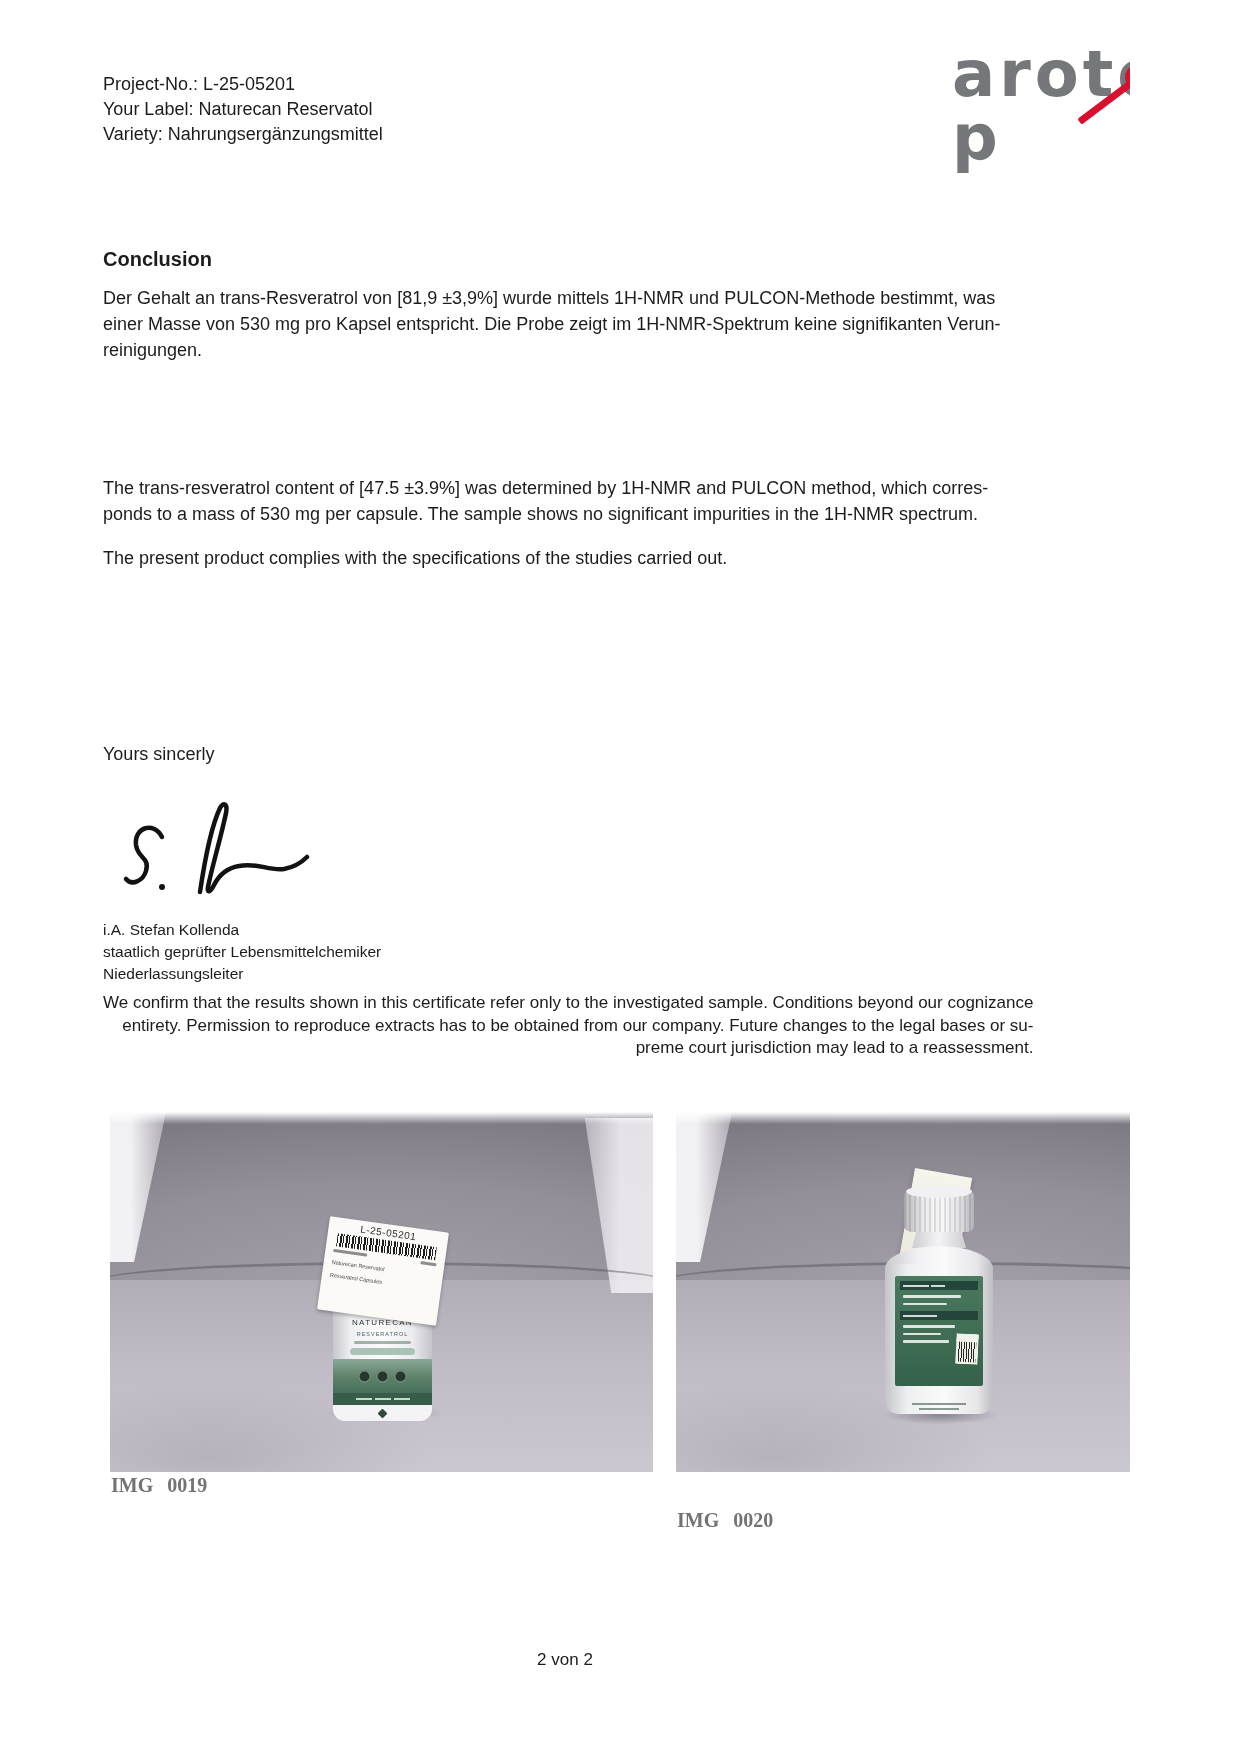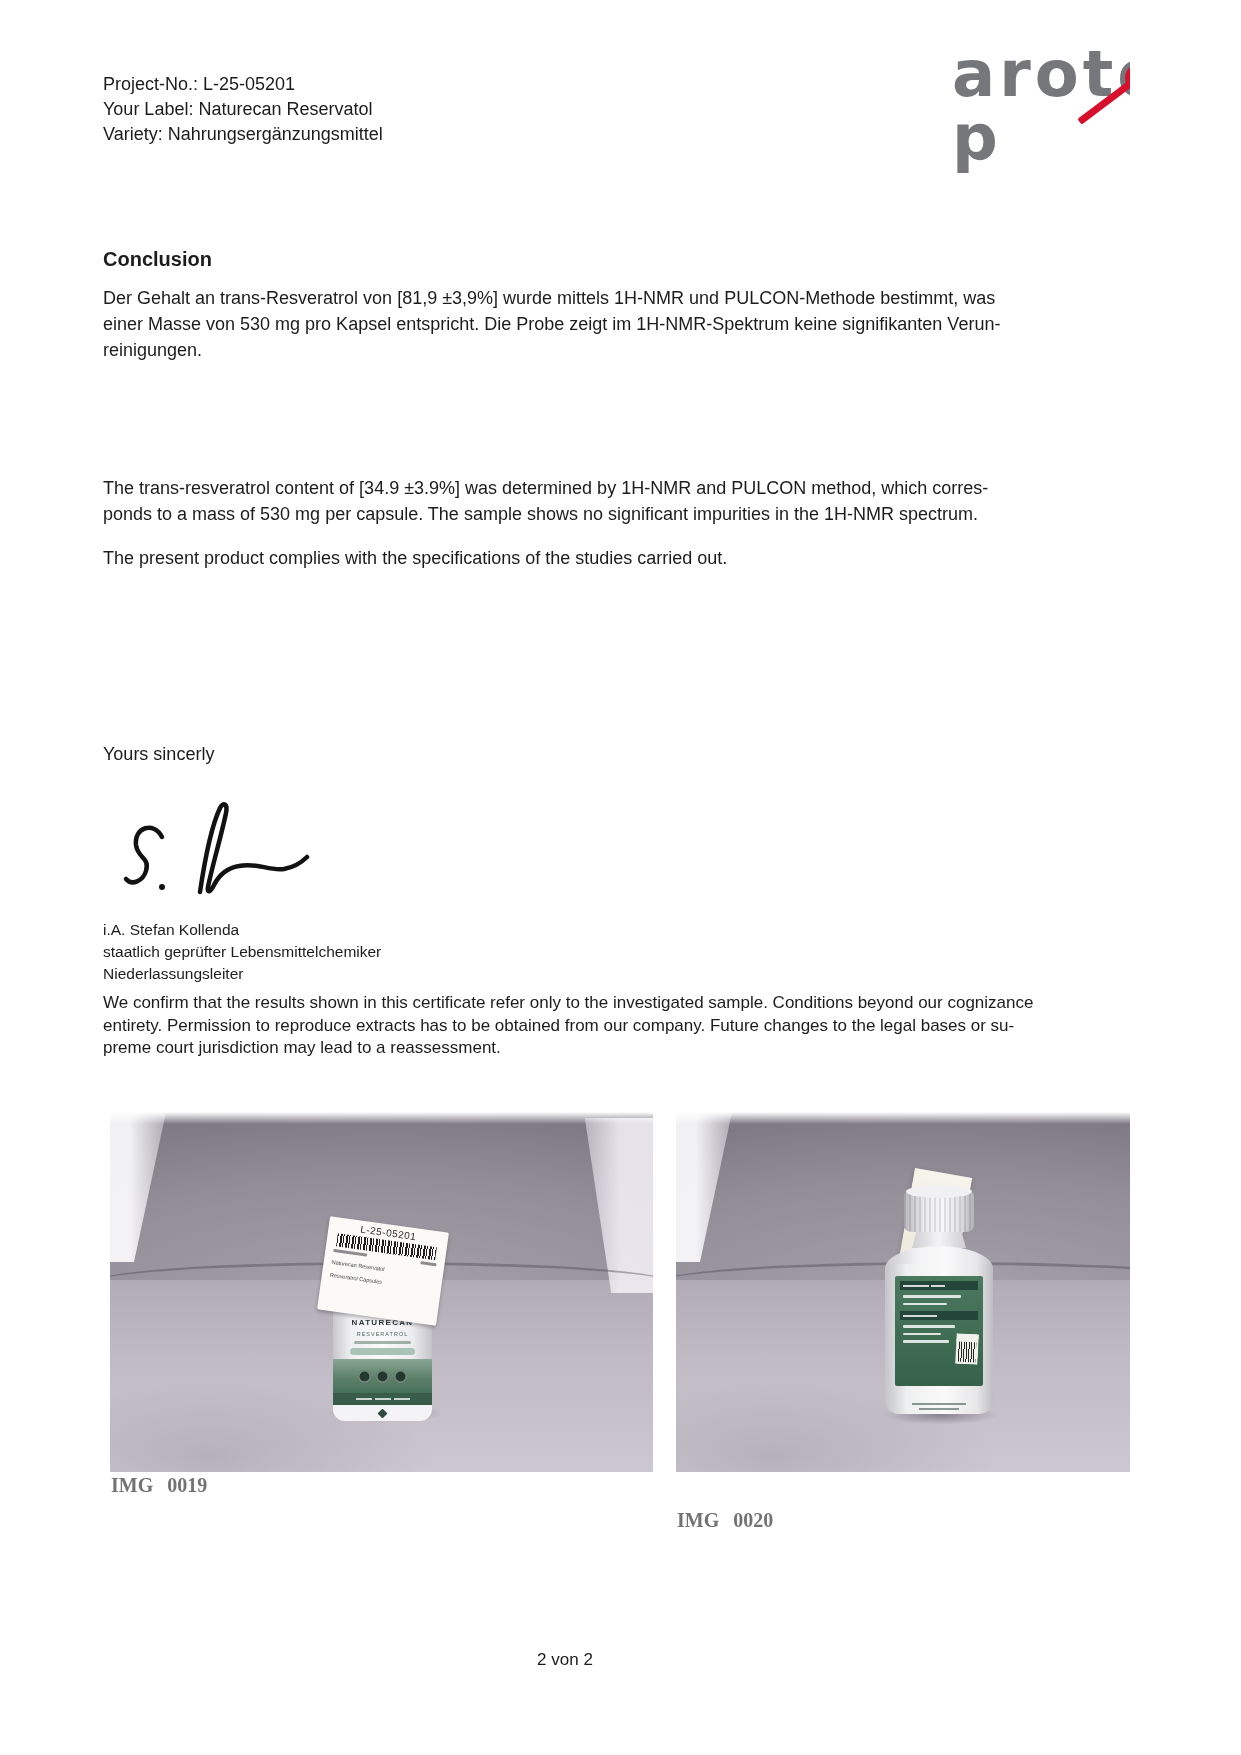--- a/index.html
+++ b/index.html
@@ -31,21 +31,21 @@
 
   
   .h-conclusion { left:103px; top:248px; font-size:20px; font-weight:bold; }
   .para { left:103px; font-size:18px; line-height:26px; }
   .p-de1 { top:285px; }
   .p-de2 { top:389px; }
   .p-en1 { top:475px; }
   .p-en2 { top:545px; }
   .p-yours { top:741px; }
   .name-block { left:103px; top:919px; font-size:15.5px; line-height:22px; }
-  .disclaimer { left:103px; top:992px; font-size:17px; line-height:22.5px; }
+  .disclaimer { left:103px; top:992px; font-size:17px; line-height:22.5px;text-align:right; }
 
   
   .sig { left:116px; top:793px; }
 
   
   .photo {
     top:1112px; height:360px; overflow:hidden;
     background:
       radial-gradient(60% 30% at 18% 96%, rgba(90,84,95,0.18), rgba(90,84,95,0) 70%),
       linear-gradient(180deg, #9a96a0 0%, #aba6b0 38%, #bfbac4 68%, #ccc8d1 100%);
@@ -77,21 +77,21 @@
     background:radial-gradient(50% 50% at 50% 50%, rgba(55,50,62,0.42), rgba(55,50,62,0) 72%);
   }
 
   
   .bottle1 { position:absolute; left:223px; top:112px; width:99px; height:192px; }
   .b1-body {
     position:absolute; left:0; top:58px; width:99px; height:134px;
     border-radius:10px 10px 13px 13px;
     background:linear-gradient(90deg,#c7c7cc 0%, #f0f0f3 18%, #fbfbfc 50%, #ededf0 80%, #c3c3c9 100%);
   }
-  .b1-brand { margin-top:36px; text-align:center; font-size:8px; font-weight:bold;
+  .b1-brand { margin-top:36px; text-align:center; font-size:8px; font-weight:normal;
     letter-spacing:1.3px; color:#2f3736; }
   .b1-product { margin-top:4px; text-align:center; font-size:5.5px;
     letter-spacing:1px; color:#4a665a; }
   .b1-subbar { width:58%; height:3px; background:rgba(92,122,106,0.55);
     border-radius:2px; margin:4px auto 0; }
   .b1-pill { width:66%; height:7px; background:#a9c4b6; border-radius:4px; margin:4px auto 0; }
   .b1-green {
     margin-top:4px; height:34px;
     background:linear-gradient(180deg,#8aa795 0%, #5d8169 55%, #46705a 100%);
     display:flex; align-items:center; justify-content:center; gap:5px;
@@ -180,21 +180,21 @@
     <span class="logo-text"><span>arot</span><span class="logo-o"><span>o</span><span class="logo-dot"></span><span class="logo-slash"></span></span><span>p</span></span>
   </div>
 
   <div class="abs h-conclusion">Conclusion</div>
   <div class="abs para p-de1 nowrap">
       <div>Der Gehalt an trans-Resveratrol von [81,9 ±3,9%] wurde mittels 1H-NMR und PULCON-Methode bestimmt, was</div>
       <div>einer Masse von 530 mg pro Kapsel entspricht. Die Probe zeigt im 1H-NMR-Spektrum keine signifikanten Verun-</div>
       <div>reinigungen.</div>
     </div>
   <div class="abs para p-en1 nowrap">
-      <div>The trans-resveratrol content of [34.9 ±3.9%] was determined by 1H-NMR and PULCON method, which corres-</div>
+      <div>The trans-resveratrol content of [47.5 ±3.9%] was determined by 1H-NMR and PULCON method, which corres-</div>
       <div>ponds to a mass of 530 mg per capsule. The sample shows no significant impurities in the 1H-NMR spectrum.</div>
     </div>
   <div class="abs para p-en2 nowrap">The present product complies with the specifications of the studies carried out.</div>
 
   <div class="abs para p-yours">Yours sincerly</div>
 
   <svg class="abs sig" width="200" height="110" viewBox="0 0 200 110">
     <path d="M46,44 C38,28 18,34 20,52 C22,66 34,64 30,78 C27,88 16,93 10,86" fill="none" stroke="#121212" stroke-width="4.5" stroke-linecap="round"></path>
     <circle cx="46" cy="94" r="3" fill="#121212"></circle>
     <path d="M84,99 C88,72 95,34 104,15 C107,9 112,10 110,20 C105,44 96,74 92,94

